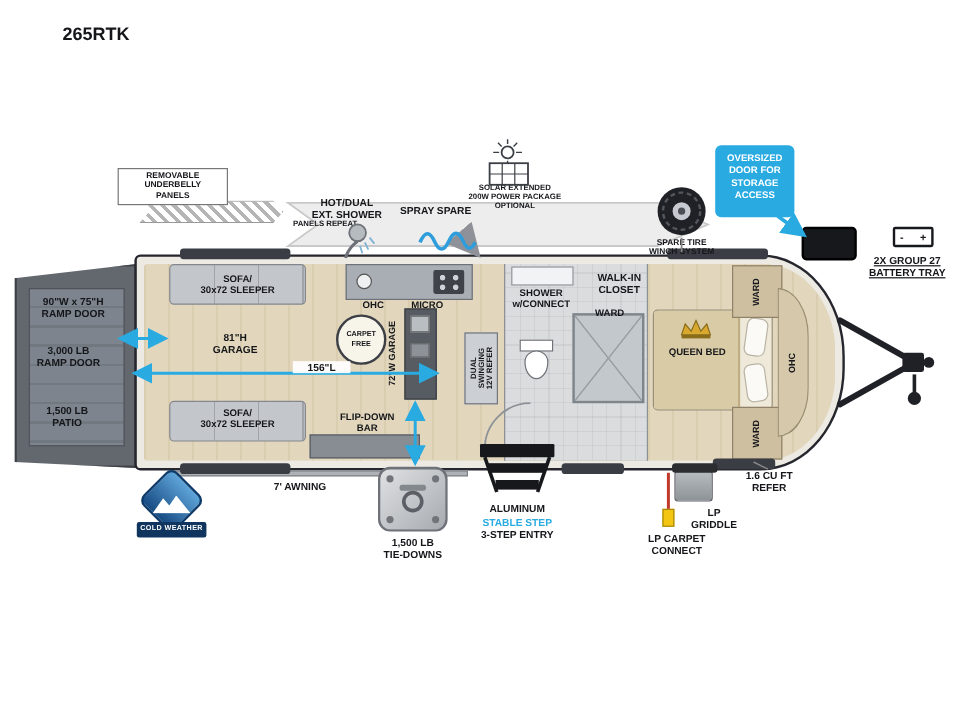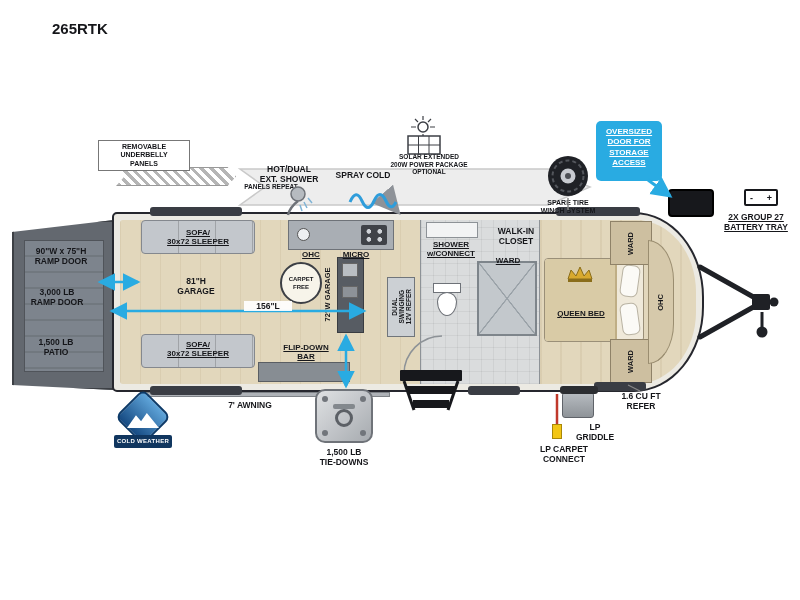--- a/index.html
+++ b/index.html
@@ -1,21 +1,21 @@
 <!DOCTYPE html>
 <html><head>
 <meta charset="utf-8">
 <style>
   * { margin:0; padding:0; box-sizing:border-box; }
   body { font-family:"Liberation Sans", sans-serif; background:#fff; }
   #canvas { position:relative; width:800px; height:600px; background:#fff; overflow:hidden; color:#15161a; }
   .abs { position:absolute; }
   .lbl { position:absolute; font-weight:700; color:#15161a; text-align:center; line-height:1.18; white-space:pre-line; z-index:8; }
   .fs6 { font-size:6px; } .fs65 { font-size:6.5px; } .fs7 { font-size:7px; }
-  .fs75 { font-size:7.5px; } .fs8 { font-size:8px;text-decoration:underline; } .fs85 { font-size:8.5px; }
+  .fs75 { font-size:7.5px; } .fs8 { font-size:8px; } .fs85 { font-size:8.5px; }
   .accent { color:#29abe2; }
   .rot90 { transform:rotate(-90deg); }
   svg.layer { position:absolute; left:0; top:0; pointer-events:none; }
 </style>
 </head>
 <body>
 
 <div id="canvas">
 
   <svg class="layer" width="800" height="600" style="z-index:1">
@@ -30,21 +30,21 @@
 
   <div class="abs" style="left:116px; top:167px; width:120px; height:19px; z-index:3;
        background:repeating-linear-gradient(45deg,#b5b5b5 0 3px,#fff 3px 7px); border:1px solid #999;
        clip-path:polygon(0 0, 93% 0, 100% 50%, 93% 100%, 0 100%, 7% 50%);"></div>
 
   <div class="lbl fs65" style="left:238px; top:183px; width:66px; z-index:4;">PANELS REPEAT</div>
 
   <div class="lbl fs85" style="left:244px; top:164px; width:90px;">HOT/DUAL
 EXT. SHOWER</div>
 
-  <div class="lbl fs85" style="left:330px; top:170px; width:66px;">SPRAY COLD</div>
+  <div class="lbl fs85" style="left:330px; top:170px; width:66px;">SPRAY SPARE</div>
 
   <div class="lbl fs65" style="left:380px; top:153px; width:98px;">SOLAR EXTENDED
 200W POWER PACKAGE
 OPTIONAL</div>
 
   <div class="lbl fs7" style="left:530px; top:199px; width:76px;">SPARE TIRE
 WINCH SYSTEM</div>
 
   <div class="lbl fs8" style="left:596px; top:121px; width:66px; height:60px; background:#29abe2; border-radius:5px;
        color:#fff; padding-top:6px; line-height:1.3;">OVERSIZED
@@ -162,21 +162,21 @@
     <div class="abs" style="left:0; top:0; width:72px; height:100%; background:#d9cba6; border-right:2px solid #bfae85;
          border-radius:3px 0 0 3px;"></div>
     <div class="abs" style="left:76px; top:6px; width:18px; height:32px; background:#fbfaf6; border:1px solid #b9b3a3;
          border-radius:6px; transform:rotate(8deg);"></div>
     <div class="abs" style="left:76px; top:44px; width:18px; height:32px; background:#fbfaf6; border:1px solid #b9b3a3;
          border-radius:6px; transform:rotate(-8deg);"></div>
     <svg class="abs" style="left:22px; top:7px;" width="26" height="18">
       <polygon points="1,13 4,4 9,10 13,1 17,10 22,4 25,13" fill="#d8a92e" stroke="#8a6d1a" stroke-width="1"></polygon>
       <rect x="1" y="13" width="24" height="3" fill="#8a6d1a"></rect>
     </svg>
-    <div class="lbl fs8" style="left:2px; top:30px; width:68px;margin-top:20px;">QUEEN BED</div>
+    <div class="lbl fs8" style="left:2px; top:30px; width:68px;">QUEEN BED</div>
   </div>
 
   <div class="abs" style="left:610px; top:221px; width:42px; height:44px; background:#cdbfa0; border:1.5px solid #8f8268; z-index:6;">
     <div class="lbl fs75 rot90" style="left:-2px; top:17px; width:44px;">WARD</div>
   </div>
   <div class="abs" style="left:610px; top:339px; width:42px; height:44px; background:#cdbfa0; border:1.5px solid #8f8268; z-index:6;">
     <div class="lbl fs75 rot90" style="left:-2px; top:17px; width:44px;">WARD</div>
   </div>
 
   <div class="abs" style="left:648px; top:240px; width:26px; height:124px; background:#d6c9ab; border:1.5px solid #9a8d70;
@@ -203,20 +203,25 @@
     <div class="abs" style="left:5px; top:5px; width:6px; height:6px; border-radius:50%; background:#71757b;"></div>
     <div class="abs" style="right:5px; top:5px; width:6px; height:6px; border-radius:50%; background:#71757b;"></div>
     <div class="abs" style="left:5px; bottom:5px; width:6px; height:6px; border-radius:50%; background:#71757b;"></div>
     <div class="abs" style="right:5px; bottom:5px; width:6px; height:6px; border-radius:50%; background:#71757b;"></div>
     <div class="abs" style="left:16px; top:13px; width:22px; height:5px; background:#83888d; border-radius:2px;"></div>
     <div class="abs" style="left:18px; top:18px; width:18px; height:18px; border:3px solid #5c6066; border-radius:50%;"></div>
   </div>
   <div class="lbl fs85" style="left:306px; top:447px; width:76px;">1,500 LB
 TIE-DOWNS</div>
 
+  <div class="abs" style="left:392px; top:419px; width:78px; z-index:8; text-align:center; font-weight:700; line-height:1.25;">
+    <div class="fs85">ALUMINUM</div>
+    <div class="fs85 accent">STABLE STEP</div>
+    <div class="fs85">3-STEP ENTRY</div>
+  </div>
 
   <div class="abs" style="left:562px; top:392px; width:32px; height:26px; z-index:8;
        background:linear-gradient(#b7bcc1,#8e9398); border:1.5px solid #5f6369; border-radius:3px;">
     <div class="abs" style="left:-3px; top:-7px; width:38px; height:8px; background:#2b2d31; border-radius:3px;"></div>
   </div>
   <div class="lbl fs85" style="left:564px; top:422px; width:62px;">LP
 GRIDDLE</div>
   <div class="abs" style="left:552px; top:424px; width:10px; height:15px; background:#f3c614; border:1px solid #a88708; z-index:8;"></div>
   <div class="lbl fs85" style="left:524px; top:444px; width:80px;">LP CARPET
 CONNECT</div>

